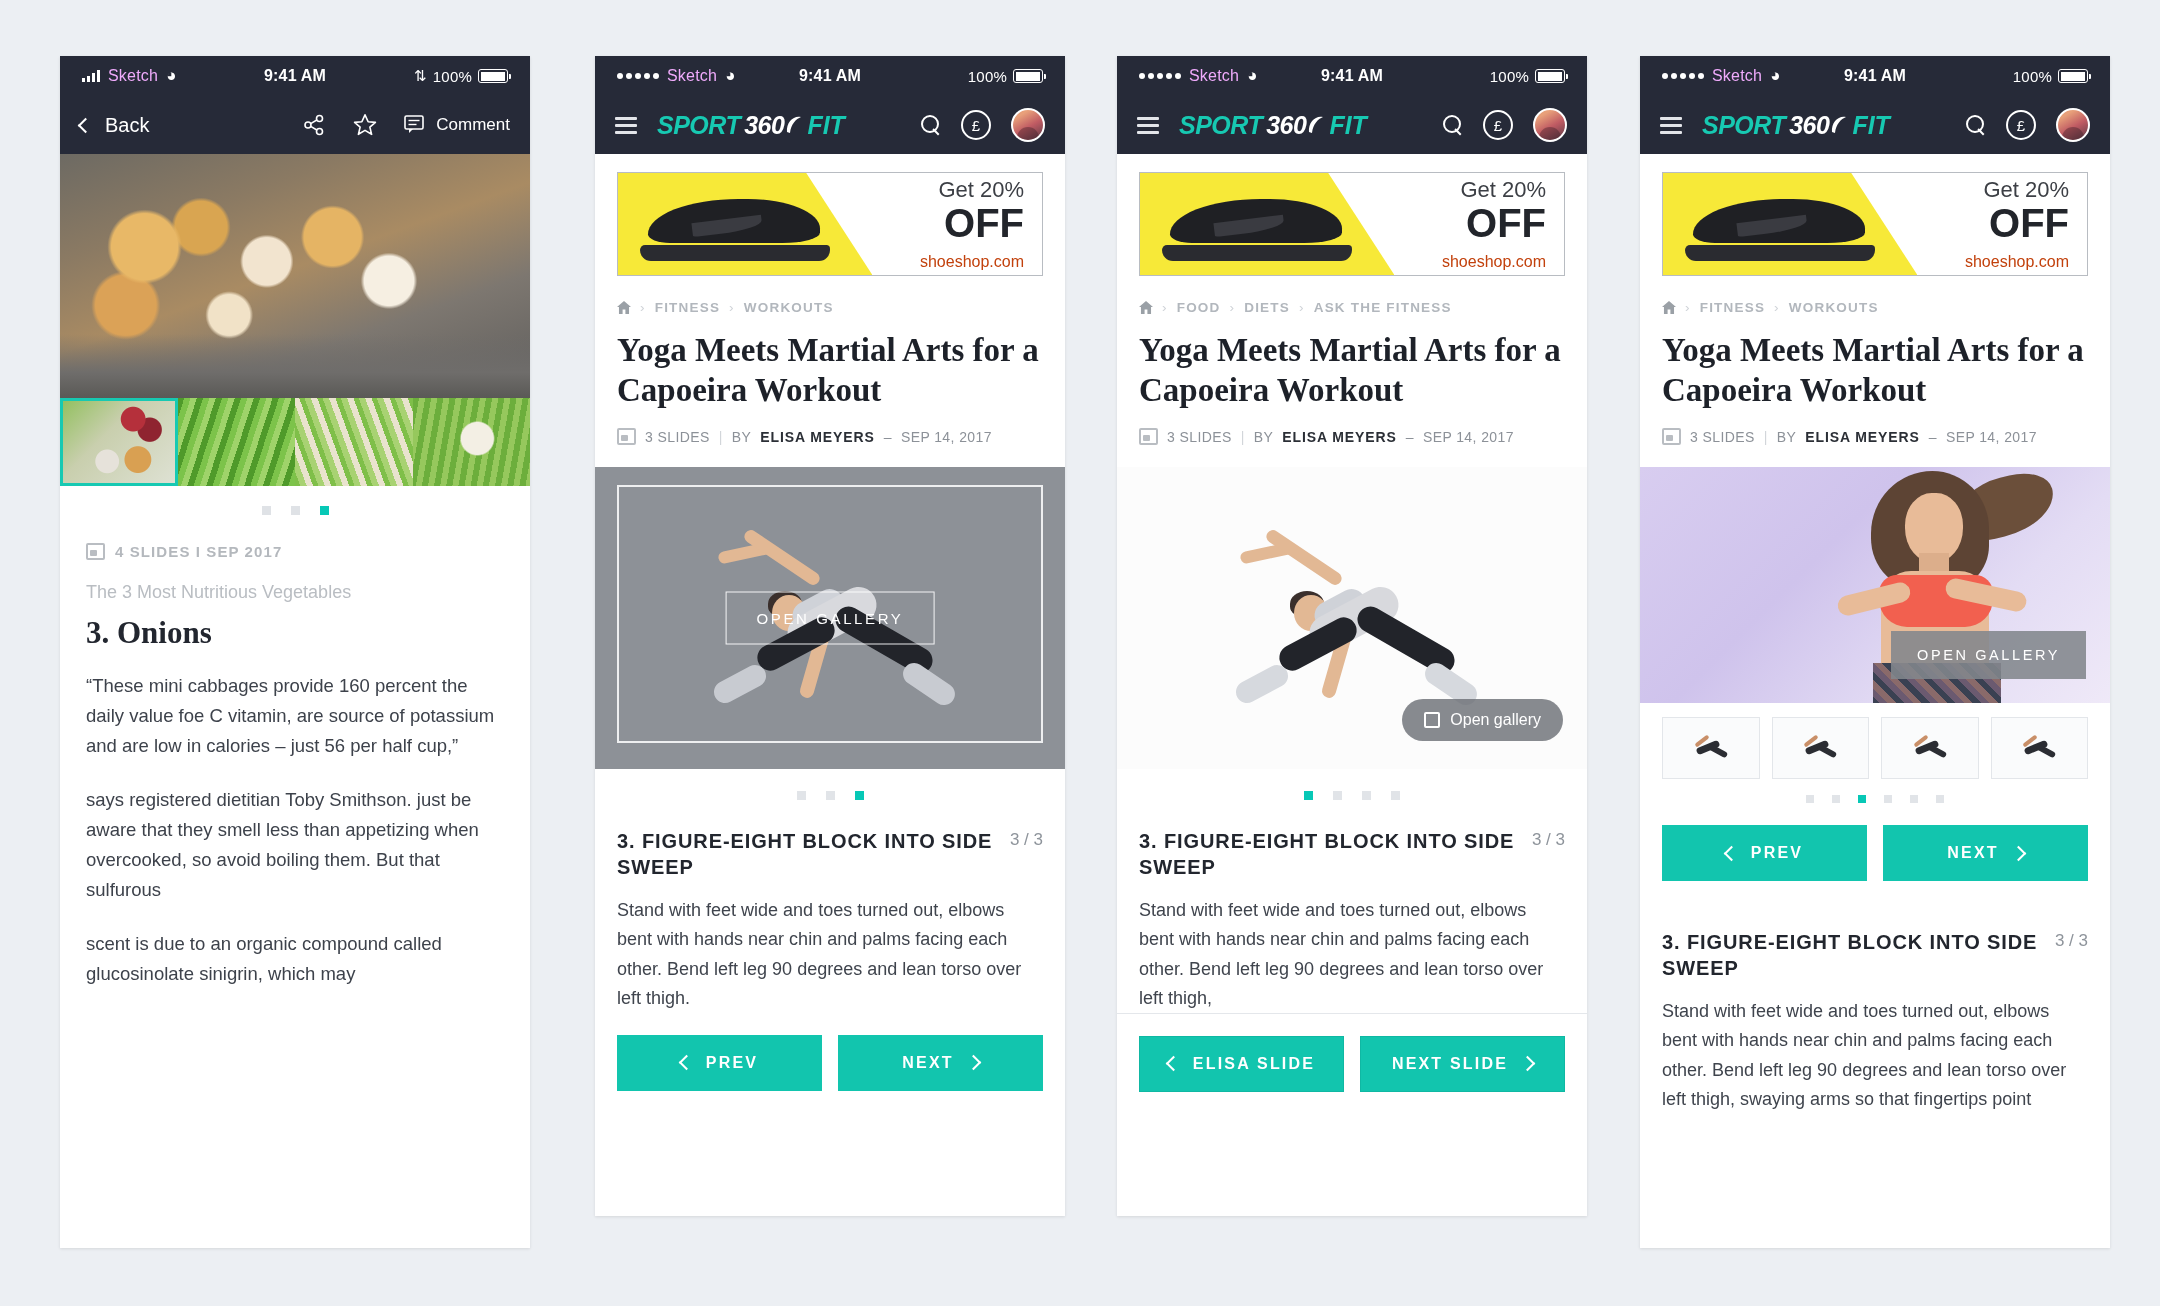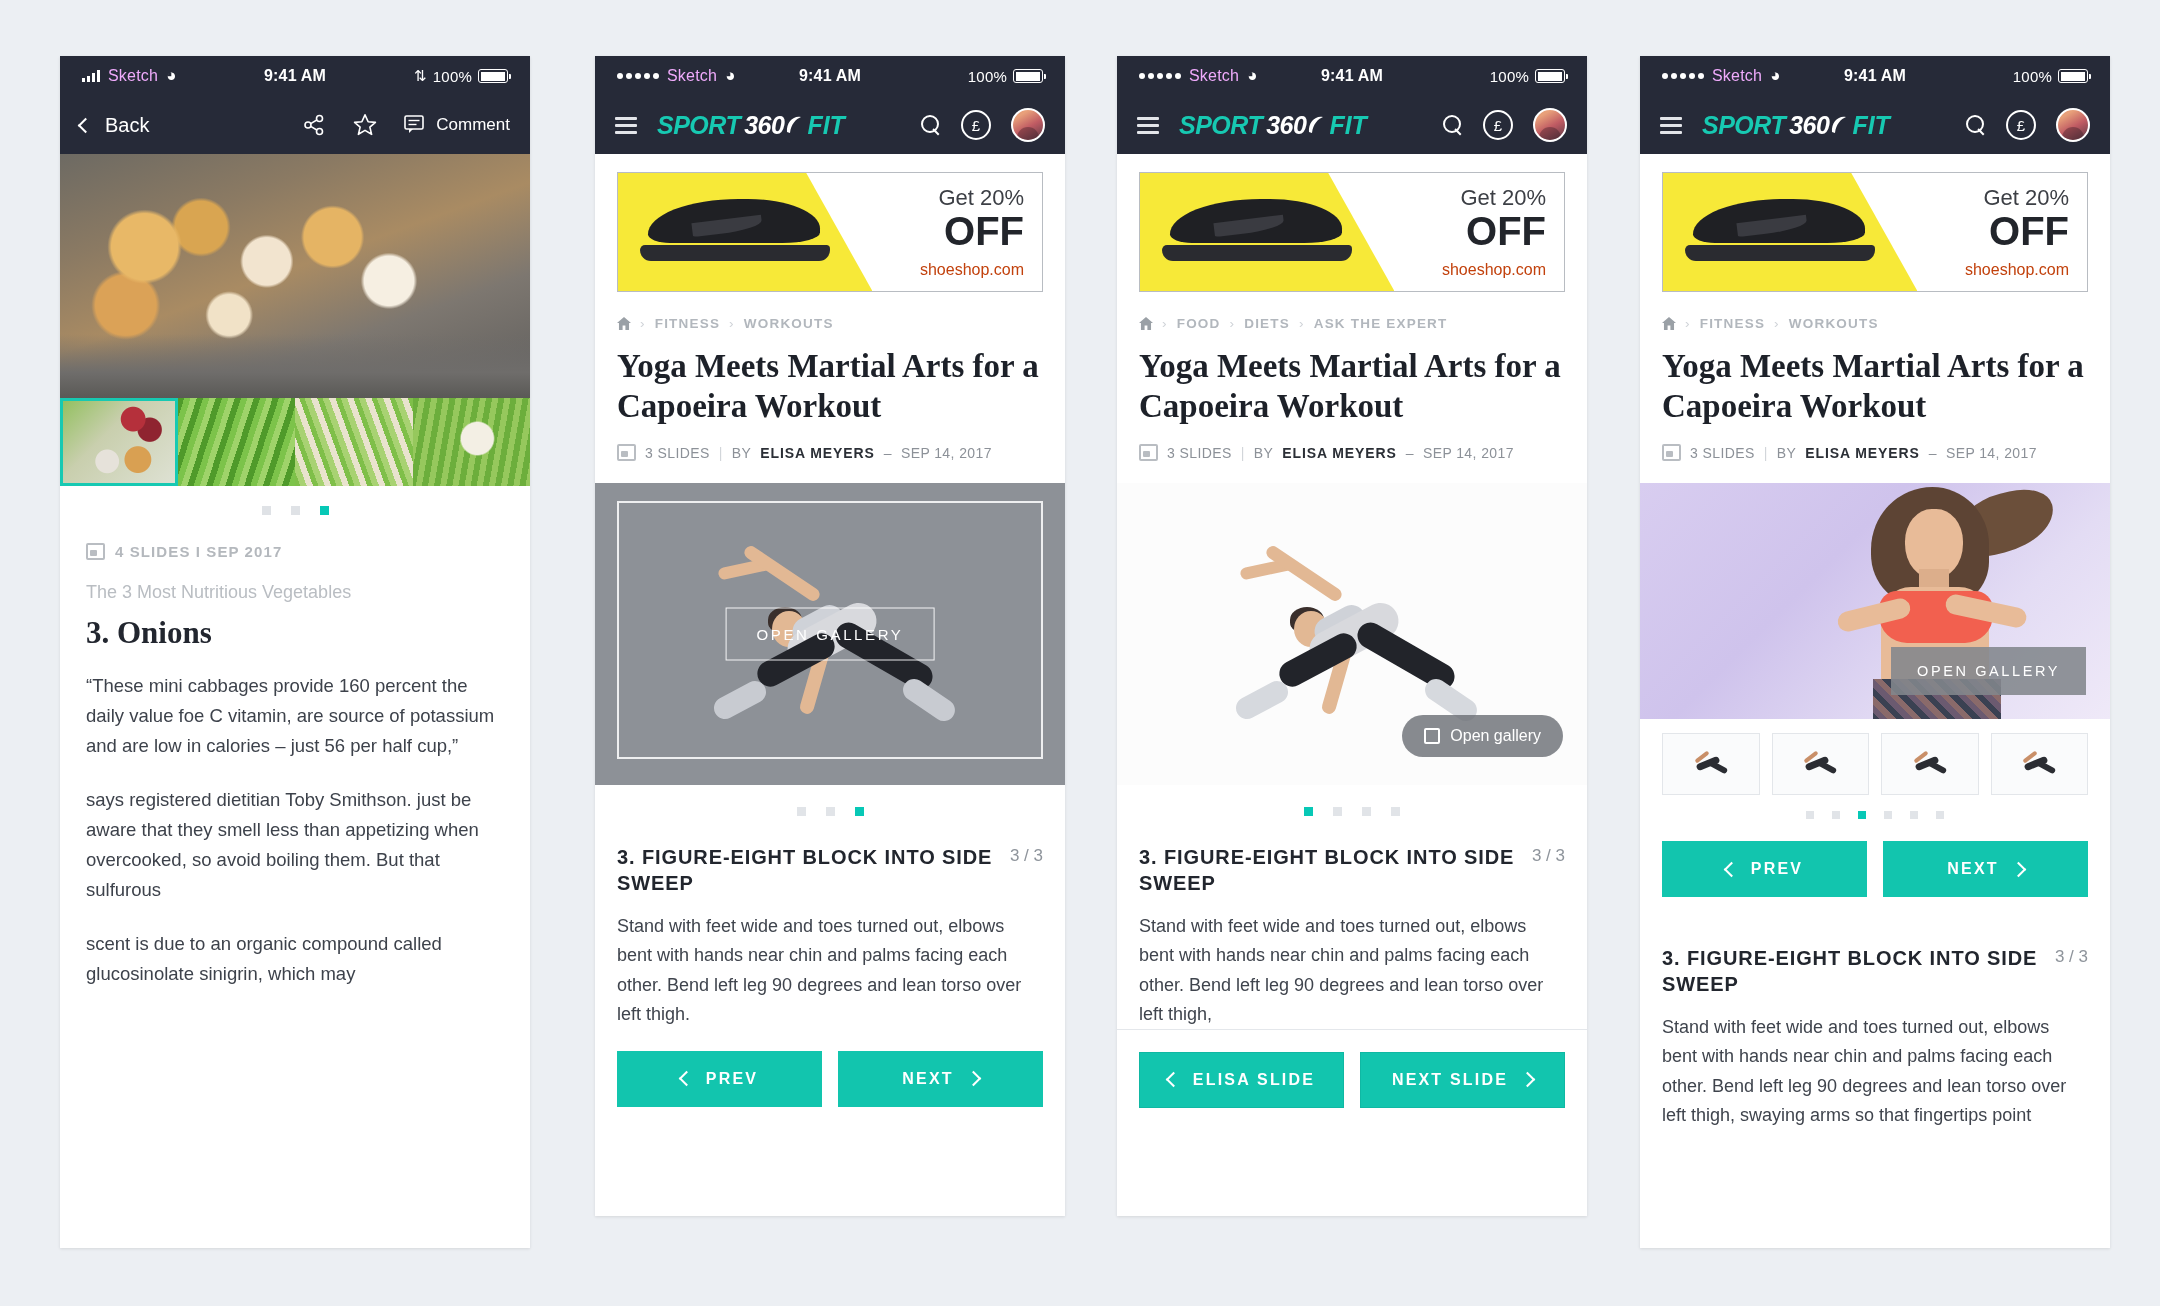--- a/index.html
+++ b/index.html
@@ -141,21 +141,21 @@
     background:#b9bdc2;border-radius:1px;}
   .meta-txt { font-size: 15px; letter-spacing: 1.1px; color:#b4b8bd; font-weight:bold; }
   .kicker { font-size: 18px; color:#b9bdc2; margin-bottom: 12px; }
   .headline-serif { font-family:"Liberation Serif", serif; font-size: 31px; font-weight:bold;
     color:#22262f; margin-bottom: 20px; }
   .para { font-size: 18.5px; line-height: 1.62; color: #3d424b; margin-bottom: 24px; }
 
   
   .ad-wrap { padding: 18px 22px 0 22px; }
   .ad {
-    position: relative; height: 120px; border: 1px solid #b8bcc2; overflow: hidden;
+    position: relative; height: 104px; border: 1px solid #b8bcc2; overflow: hidden;
     background: #fff; display:flex; align-items:center;
   }
   .ad-yellow { position:absolute; left:0; top:0; bottom:0; width: 60%;
     background: #f7e938; clip-path: polygon(0 0, 74% 0, 100% 100%, 0 100%); }
   .shoe {
     position: absolute; left: 22px; top: 26px; width: 190px; height: 62px;
   }
   .shoe .body {
     position:absolute; left:8px; top:0; width:172px; height:44px;
     background:#1f2024; border-radius: 58% 46% 24% 14% / 88% 74% 26% 22%;
@@ -573,21 +573,21 @@
       </div>
     </div>
 
     <div class="crumbs">
       <span class="home-ico"></span>
       <span class="crumb-sep">›</span>
       <span>FOOD</span>
       <span class="crumb-sep">›</span>
       <span>DIETS</span>
       <span class="crumb-sep">›</span>
-      <span>ASK THE EXPERT</span>
+      <span>ASK THE FITNESS</span>
     </div>
 
     <div class="art-title">Yoga Meets Martial Arts for a Capoeira Workout</div>
 
     <div class="byline">
       <span class="slides-ico"></span>
       <span>3 SLIDES</span>
       <span class="sep">|</span>
       <span>BY</span>
       <b>ELISA MEYERS</b>

